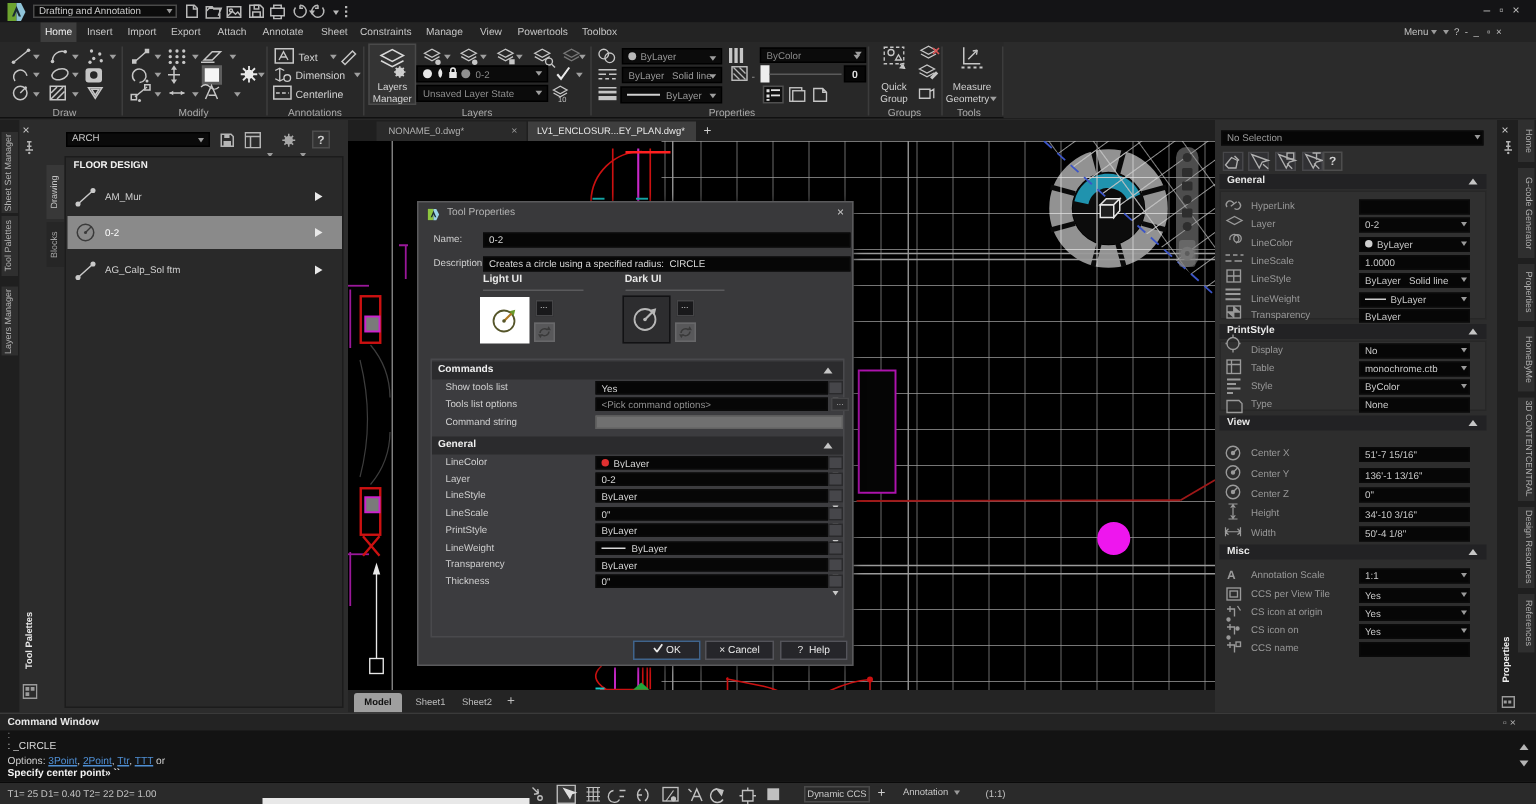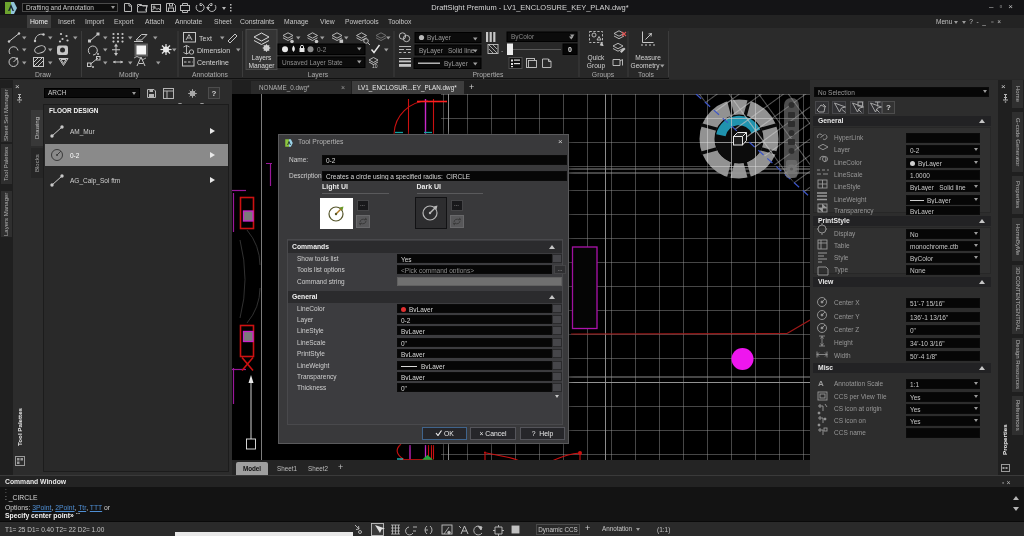--- a/index.html
+++ b/index.html
@@ -43,21 +43,20 @@
         <path d="M93,3 a4,4 0 1,1 -3,-1.5 M90,1.5 v2 h-2"></path>
       </g>
       <polygon points="84,5 88,5 86,8" fill="#b8b8b8"></polygon>
       <polygon points="100,5 104,5 102,8" fill="#b8b8b8"></polygon>
       <g fill="#b8b8b8">
           <rect x="108" y="2" width="1.5" height="1.5"></rect>
           <rect x="108" y="5" width="1.5" height="1.5"></rect>
           <rect x="108" y="8" width="1.5" height="1.5"></rect>
         </g>
     </svg>
-    <div class="ab" style="left:330px;top:3px;width:400px;color:#d4d4d4;font-size:7.5px;text-align:center;">DraftSight Premium - LV1_ENCLOSURE_KEY_PLAN.dwg*</div>
     <div class="ab" style="left:989px;top:2px;color:#c0c0c0;font-size:8px;letter-spacing:6px;">–▫×</div>
   </div>
   <div id="menubar" class="ab" style="left:0;top:15px;width:1024px;height:13px;background:#232323;">
     <div class="ab" style="left:27px;top:0;width:24px;height:13px;background:#3d3d3d;color:#f0f0f0;font-size:6.8px;line-height:13px;text-align:center;">Home</div>
     <div class="ab" style="left:58px;top:3px;color:#c6c6c6;font-size:6.8px;">Insert</div>
     <div class="ab" style="left:85px;top:3px;color:#c6c6c6;font-size:6.8px;">Import</div>
     <div class="ab" style="left:114px;top:3px;color:#c6c6c6;font-size:6.8px;">Export</div>
     <div class="ab" style="left:145px;top:3px;color:#c6c6c6;font-size:6.8px;">Attach</div>
     <div class="ab" style="left:175px;top:3px;color:#c6c6c6;font-size:6.8px;">Annotate</div>
     <div class="ab" style="left:214px;top:3px;color:#c6c6c6;font-size:6.8px;">Sheet</div>

